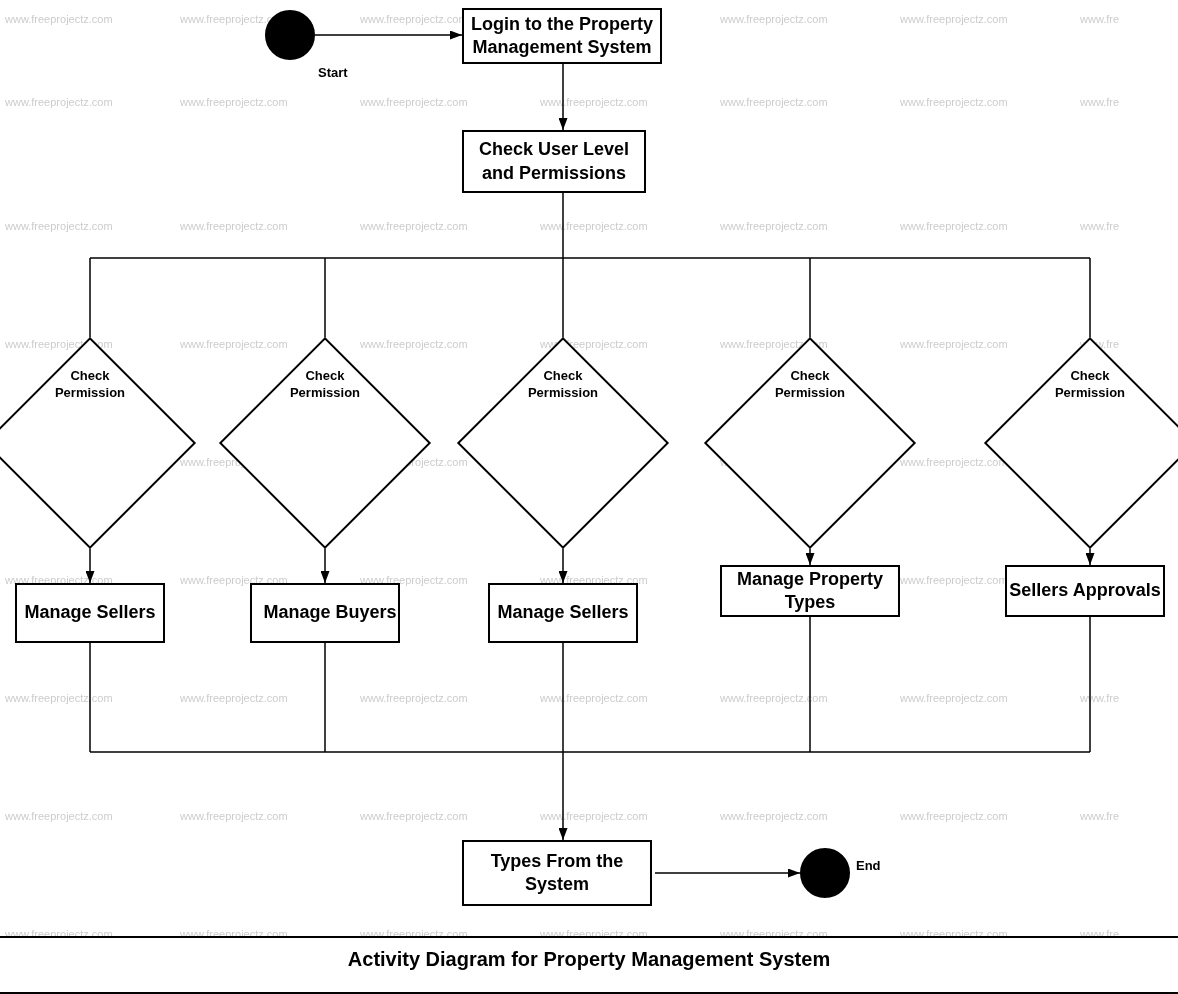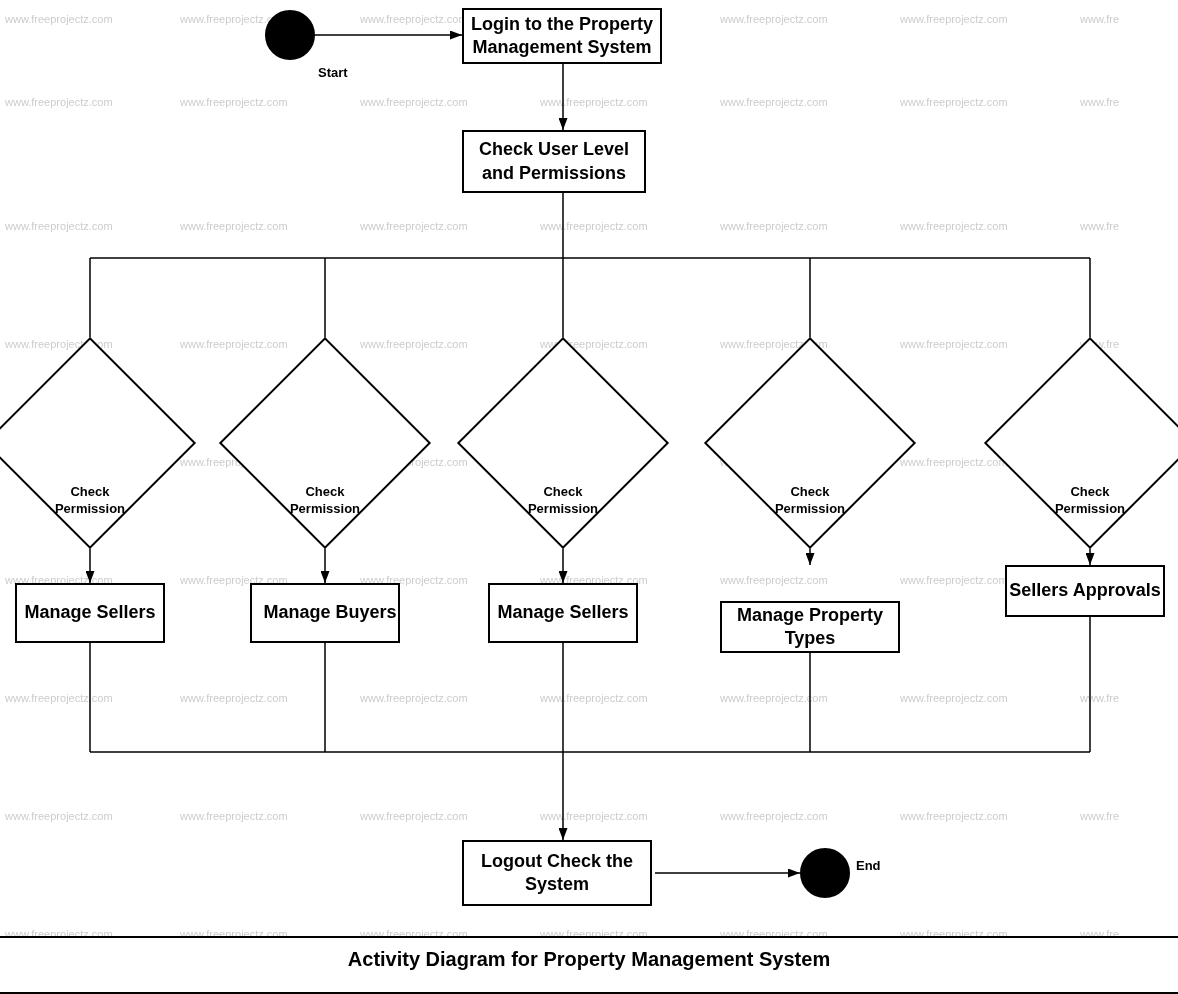--- a/index.html
+++ b/index.html
@@ -39,21 +39,21 @@
       justify-content: center;
       text-align: center;
       font-weight: bold;
       font-size: 18px;
       line-height: 1.3;
     }
 
     .node-diamond {
       position: absolute;
       display: flex;
-      align-items: flex-end;
+      align-items: flex-start;
       justify-content: center;
       text-align: center;
       font-weight: bold;
       font-size: 13px;
       line-height: 1.3;
     }
 
     .node-diamond-inner {
       width: 100%;
       height: 100%;
@@ -218,30 +218,30 @@
 </div>
 
 <div class="node-rect" style="left:250px;top:583px;width:150px;height:60px;z-index:4;padding-left:10px;">
   <span>Manage Buyers</span>
 </div>
 
 <div class="node-rect" style="left:488px;top:583px;width:150px;height:60px;z-index:4;">
   <span>Manage Sellers</span>
 </div>
 
-<div class="node-rect" style="left:720px;top:565px;width:180px;height:52px;z-index:4;margin-top:36px;">
+<div class="node-rect" style="left:720px;top:565px;width:180px;height:52px;z-index:4;">
   <span>Manage Property Types</span>
 </div>
 
 <div class="node-rect" style="left:1005px;top:565px;width:160px;height:52px;z-index:4;">
   <span>Sellers Approvals</span>
 </div>
 
 <div class="node-rect" style="left:462px;top:840px;width:190px;height:66px;z-index:4;">
-  <span>Logout Check the
+  <span>Types From the
 System</span>
 </div>
 
 <div class="node-circle" style="width:50px;height:50px;left:800px;top:848px;z-index:4;"></div>
 <div class="node-label" style="left:856px;top:858px;z-index:4;font-size:13px;font-weight:bold;">End</div>
 
 <div class="watermark-text" style="left:5px; top:13px;">www.freeprojectz.com</div>
 <div class="watermark-text" style="left:180px; top:13px;">www.freeprojectz.com</div>
 <div class="watermark-text" style="left:360px; top:13px;">www.freeprojectz.com</div>
 <div class="watermark-text" style="left:540px; top:13px;">www.freeprojectz.com</div>

